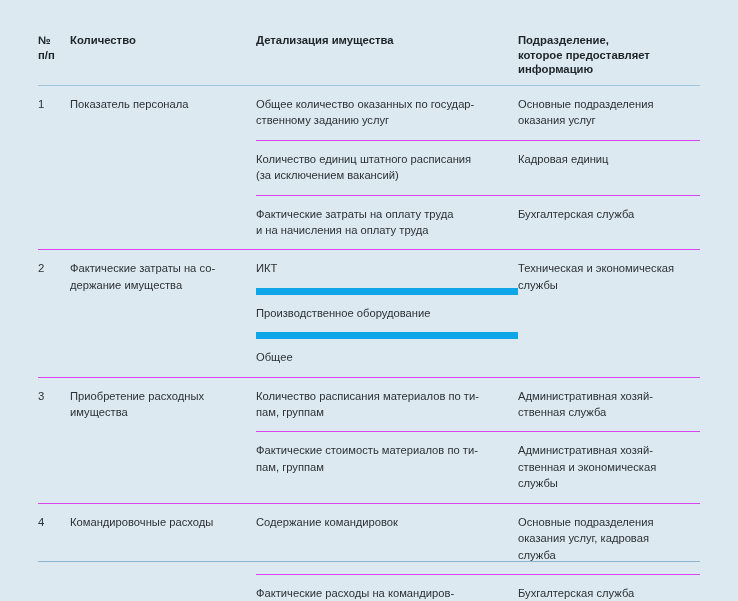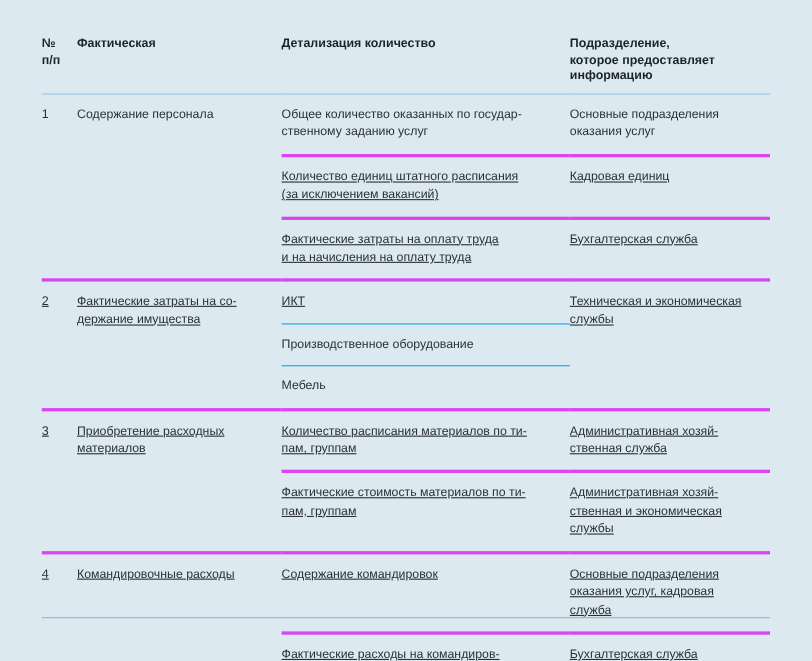--- a/index.html
+++ b/index.html
@@ -66,26 +66,25 @@
     vertical-align: top;
     padding: 10px 10px 11px 0;
     border: 0;
     color: #2b3135;
   }
 
   tbody td.c-num-cell { padding-right: 6px; color: #2b3135; }
 
   
   tr.rule-full > td {
-    border-top: 3px solid #d946ef;
-    text-decoration: underline;
+    border-top: 1px solid #d946ef;
   }
   
   tr.rule-partial > td.span-rule {
-    border-top: 1px solid #0ea5e9;
+    border-top: 7px solid #0ea5e9;
     margin-left: 34px;
   }
 
   tr.rule-none > td {
     border-top: 0;
   }
 
   .bottom-rule {
     position: absolute;
     left: 38px;
@@ -111,31 +110,31 @@
       <colgroup>
         <col class="c-num">
         <col class="c-ind">
         <col class="c-det">
         <col class="c-dep">
       </colgroup>
       <thead>
         <tr class="head-row">
           <th class="th-num nowrap-keep">№
 п/п</th>
-          <th class="nowrap-keep">Фактическая</th>
-          <th class="nowrap-keep">Детализация количество</th>
+          <th class="nowrap-keep">Количество</th>
+          <th class="nowrap-keep">Детализация имущества</th>
           <th class="nowrap-keep">Подразделение,
 которое предоставляет
 информацию</th>
         </tr>
       </thead>
       <tbody id="table-body">
           <tr class="rule-none">
             <td class="c-num-cell num nowrap-keep" rowspan="3">1</td>
-            <td class="nowrap-keep" rowspan="3">Содержание персонала</td>
+            <td class="nowrap-keep" rowspan="3">Показатель персонала</td>
             <td class="nowrap-keep span-rule">Общее количество оказанных по государ-
 ственному заданию услуг</td>
             <td class="nowrap-keep">Основные подразделения
 оказания услуг</td>
           </tr>
           <tr class="rule-full">
             <td class="nowrap-keep span-rule">Количество единиц штатного расписания
 (за исключением вакансий)</td>
             <td class="nowrap-keep">Кадровая единиц</td>
           </tr>
@@ -149,26 +148,26 @@
             <td class="nowrap-keep" rowspan="3">Фактические затраты на со-
 держание имущества</td>
             <td class="nowrap-keep span-rule">ИКТ</td>
             <td class="nowrap-keep" rowspan="3">Техническая и экономическая
 службы</td>
           </tr>
           <tr class="rule-partial">
             <td class="nowrap-keep span-rule">Производственное оборудование</td>
           </tr>
           <tr class="rule-partial">
-            <td class="nowrap-keep span-rule">Мебель</td>
+            <td class="nowrap-keep span-rule">Общее</td>
           </tr>
           <tr class="rule-full">
             <td class="c-num-cell num nowrap-keep" rowspan="2">3</td>
             <td class="nowrap-keep" rowspan="2">Приобретение расходных
-материалов</td>
+имущества</td>
             <td class="nowrap-keep span-rule">Количество расписания материалов по ти-
 пам, группам</td>
             <td class="nowrap-keep">Административная хозяй-
 ственная служба</td>
           </tr>
           <tr class="rule-full">
             <td class="nowrap-keep span-rule">Фактические стоимость материалов по ти-
 пам, группам</td>
             <td class="nowrap-keep">Административная хозяй-
 ственная и экономическая

